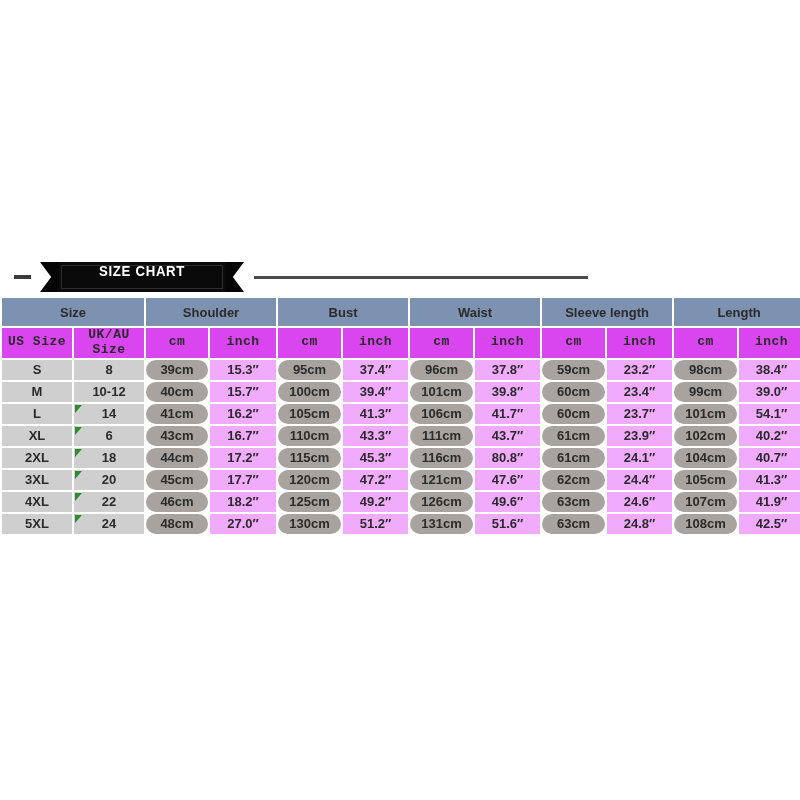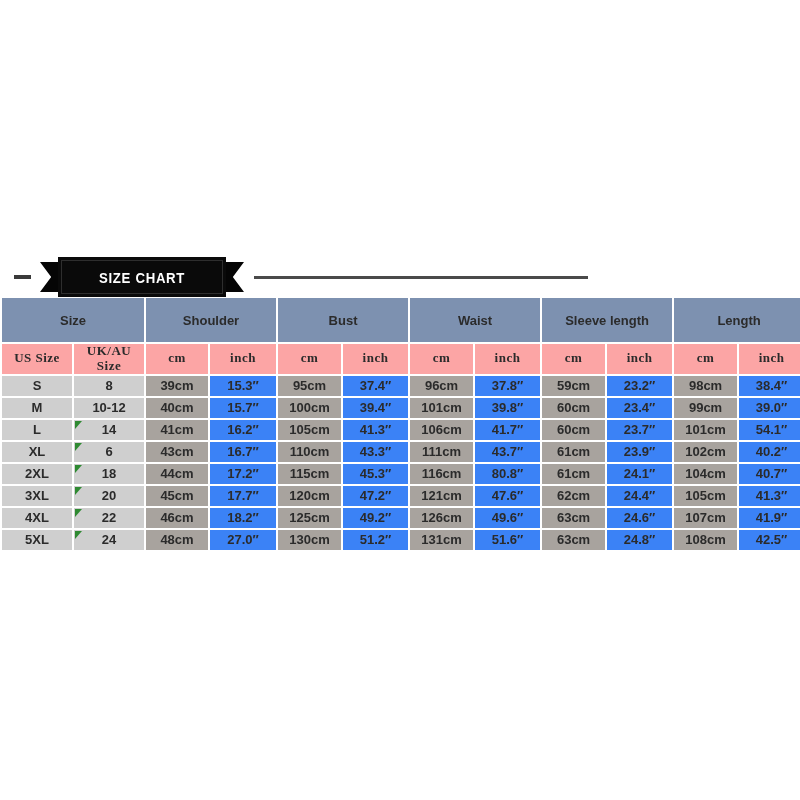--- a/index.html
+++ b/index.html
@@ -40,26 +40,25 @@
   .ribbon-tail-left {
     width: 18px;
     height: 30px;
     background: #050505;
     flex: none;
     margin-left: 9px;
     -webkit-clip-path: polygon(0 0, 100% 0, 100% 100%, 0 100%, 62% 50%);
     clip-path: polygon(0 0, 100% 0, 100% 100%, 0 100%, 62% 50%);
   }
   .banner-plate {
-    height: 40px;
+    height: 30px;
     background: #0a0a0a;
     flex: none;
     width: 168px;
     display: flex;
-    align-items: center;
     justify-content: center;
     position: relative;
   }
   .banner-plate::before {
     content: "";
     position: absolute;
     left: 3px;
     top: 3px;
     right: 3px;
     bottom: 3px;
@@ -105,31 +104,31 @@
     text-align: center;
     vertical-align: middle;
     font-size: 13px;
     color: #2b2b2b;
   }
 
   
   .hdr-group {
     background: #7d91b0;
     color: #ffffff;
-    height: 44px;
+    height: 28px;
     font-family: "Liberation Sans", sans-serif;
     font-size: 14px;
     font-weight: 700;
   }
   
   .hdr-sub {
-    background: #fca5a5;
+    background: #d946ef;
     color: #ffffff;
     height: 28px;
-    font-family: Liberation Serif, serif;
+    font-family: Liberation Mono, monospace;
     font-size: 11px;
     font-weight: 700;
     letter-spacing: 0.5px;
     line-height: 1.15;
   }
 
   
   .cell-size {
     background: #cfcfcf;
     height: 20px;
@@ -144,23 +143,24 @@
     font-weight: 600;
     color: #232323;
     position: relative;
   }
   .cell-cm {
     background: #a8a39e;
     height: 20px;
     font-size: 13.5px;
     font-weight: 600;
     color: #1f1f1f;
+    border-radius: 10px;
   }
   .cell-inch {
-    background: #3b82f6;
+    background: #f0abfc;
     height: 20px;
     font-size: 13.5px;
     font-weight: 600;
     color: #1f1f1f;
   }
 
   
   .green-flag {
     position: absolute;
     left: 1px;

